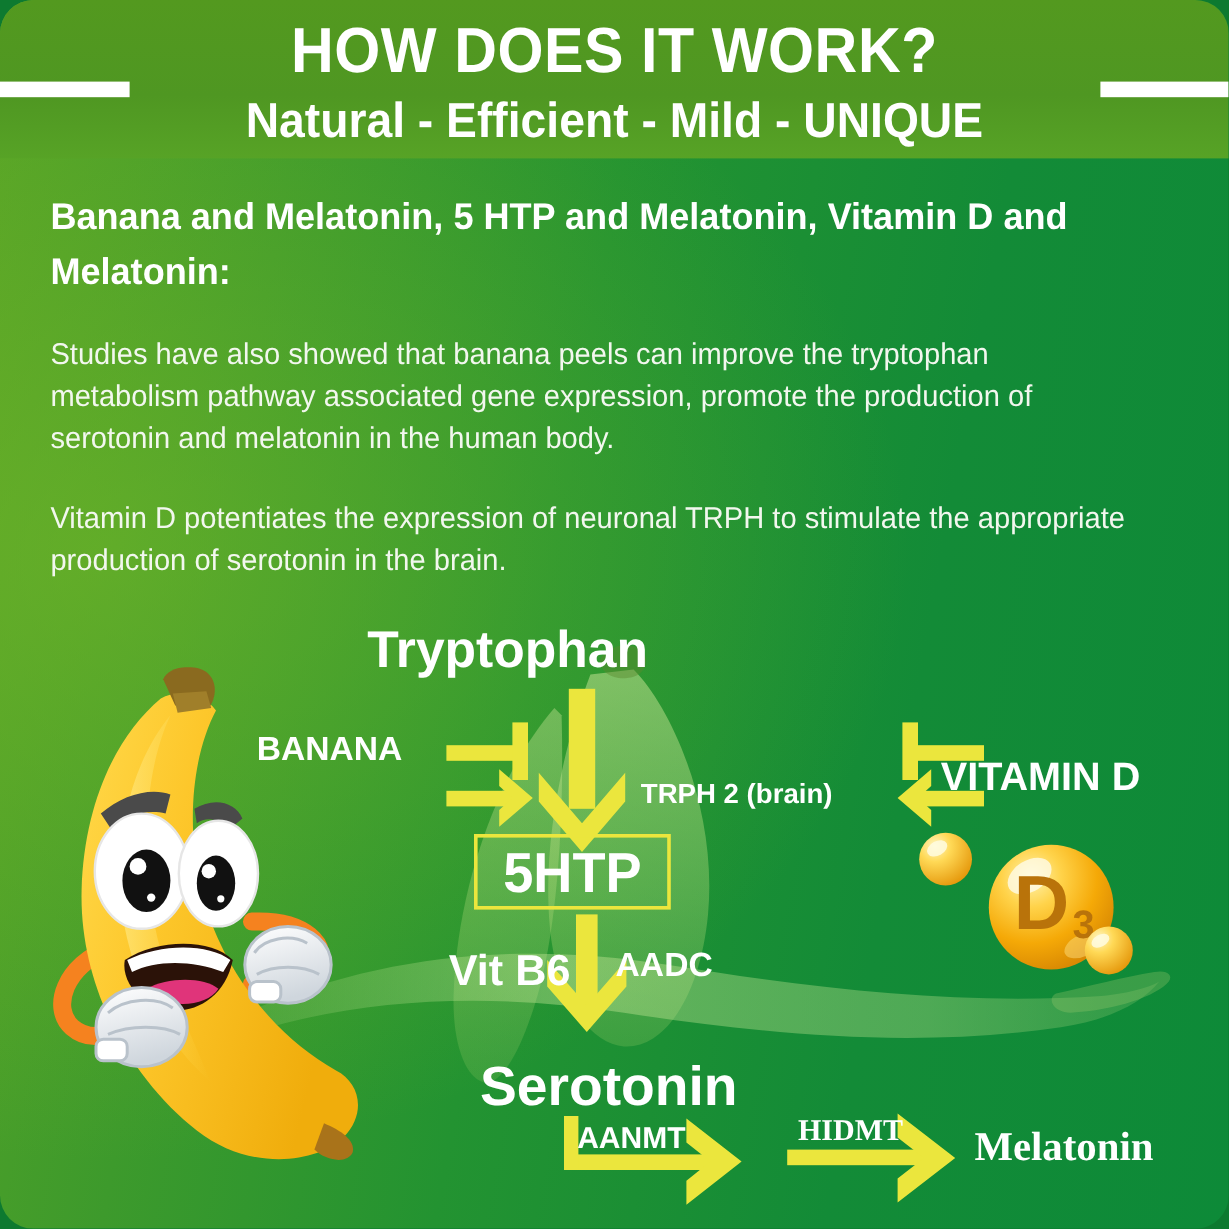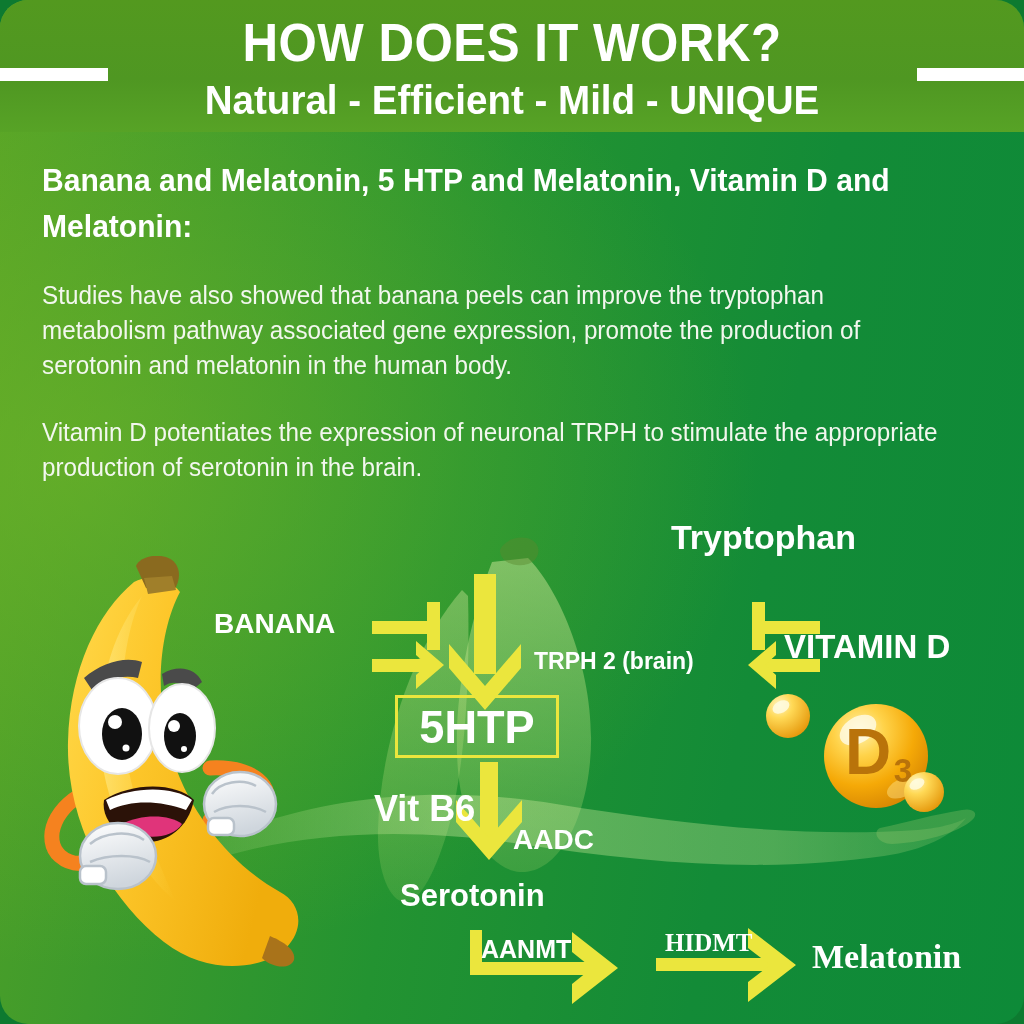--- a/index.html
+++ b/index.html
@@ -115,31 +115,31 @@
 
   
   .dlabel {
     position: absolute;
     color: #ffffff;
     font-weight: bold;
     white-space: nowrap;
   }
   .lbl-tryptophan {
     left: 0; top: 518px; width: 856px;
-    text-align: right;
-    font-size: 34px;
+    text-align: center;
+    font-size: 43px;
     text-indent: -10px;
   }
   .lbl-banana   { left: 214px; top: 608px; font-size: 28px; }
   .lbl-vitamind { left: 784px; top: 628px; font-size: 33px; }
   .lbl-trph1    { left: 536px; top: 614px; font-size: 26px; }
   .lbl-trph2    { left: 534px; top: 648px; font-size: 23px; }
   .lbl-vitb6    { left: 374px; top: 788px; font-size: 36px; }
-  .lbl-aadc     { left: 513px; top: 788px; font-size: 28px; margin-top: 36px; }
-  .lbl-serotonin{ left: 400px; top: 878px; font-size: 31px; text-align: right; }
+  .lbl-aadc     { left: 513px; top: 788px; font-size: 28px; }
+  .lbl-serotonin{ left: 400px; top: 878px; font-size: 46px; text-align: right; }
   .lbl-melatonin{ left: 812px; top: 938px; font-size: 34px; font-family: Liberation Serif, serif; }
   .lbl-aanmt    { left: 481px; top: 935px; font-size: 25px; }
   .lbl-hidmt    { left: 665px; top: 929px; font-size: 25px; font-family: Liberation Serif, serif; }
 
   .box-5htp {
     position: absolute;
     left: 395px; top: 695px;
     width: 164px; height: 63px;
     border: 3px solid #ebe63d;
     box-sizing: border-box;

